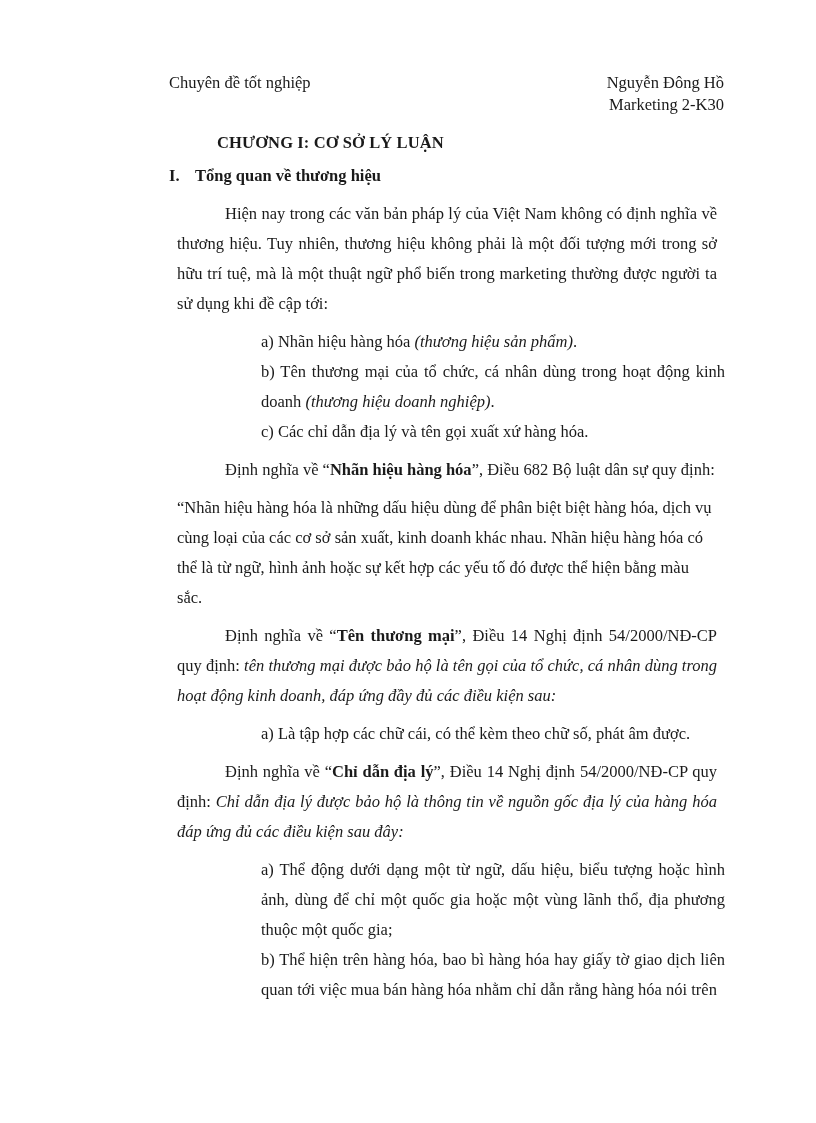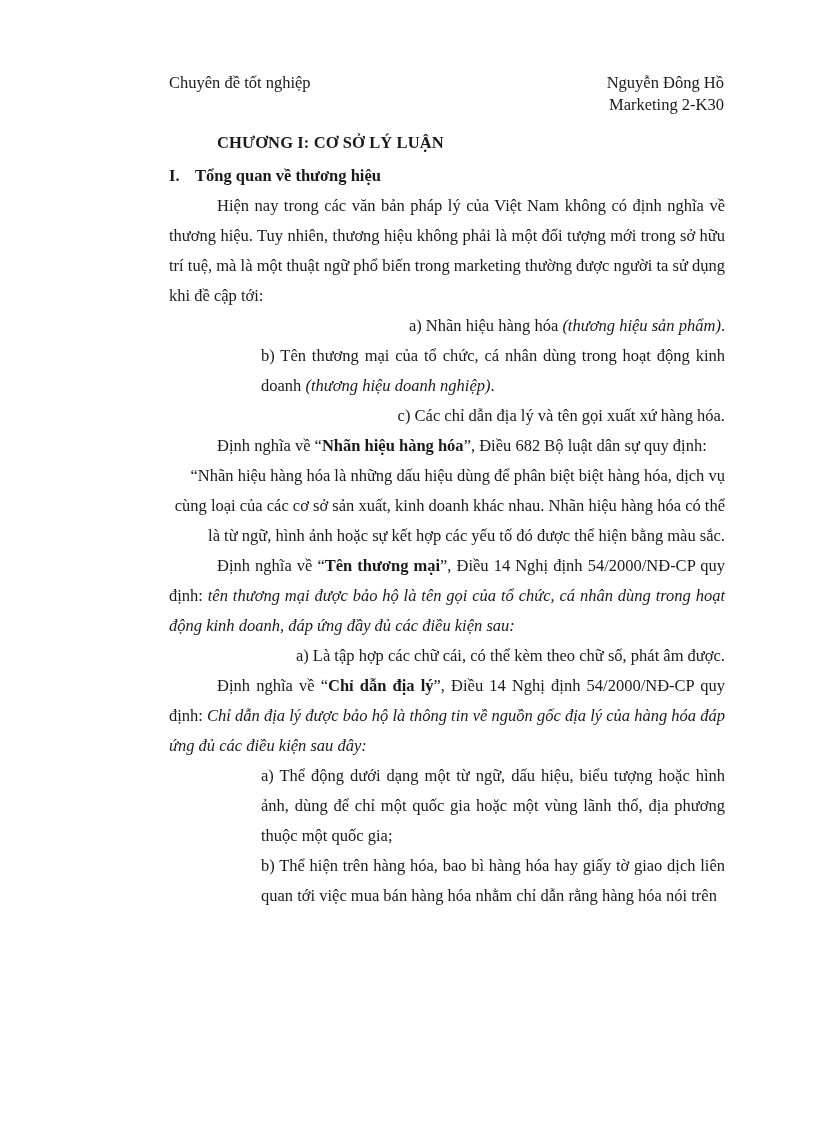--- a/index.html
+++ b/index.html
@@ -82,21 +82,21 @@
 
   .heading-2 {
     font-weight: bold;
     font-style: italic;
     margin: 0;
     padding-left: 26px;
     line-height: 30px;
   }
 
   p.para {
-    margin: 0;
+    margin: 8px;
     text-indent: 48px;
     text-align: justify;
     line-height: 30px;
   }
 
   p.para.noindent {
     text-indent: 0;
   }
 
   .list-block {
@@ -104,21 +104,21 @@
     padding-left: 92px;
   }
   .list-block p.item {
     margin: 0;
     text-indent: 0;
     text-align: justify;
     line-height: 30px;
   }
   .list-block p.item.last-line,
   p.para.last-line {
-    text-align: right;
+    text-align: left;
   }
 
   em.it { font-style: italic; }
   strong.bd { font-weight: bold; }
 
   .quote-italic { }
 
   
   .page-number {
     position: absolute;

